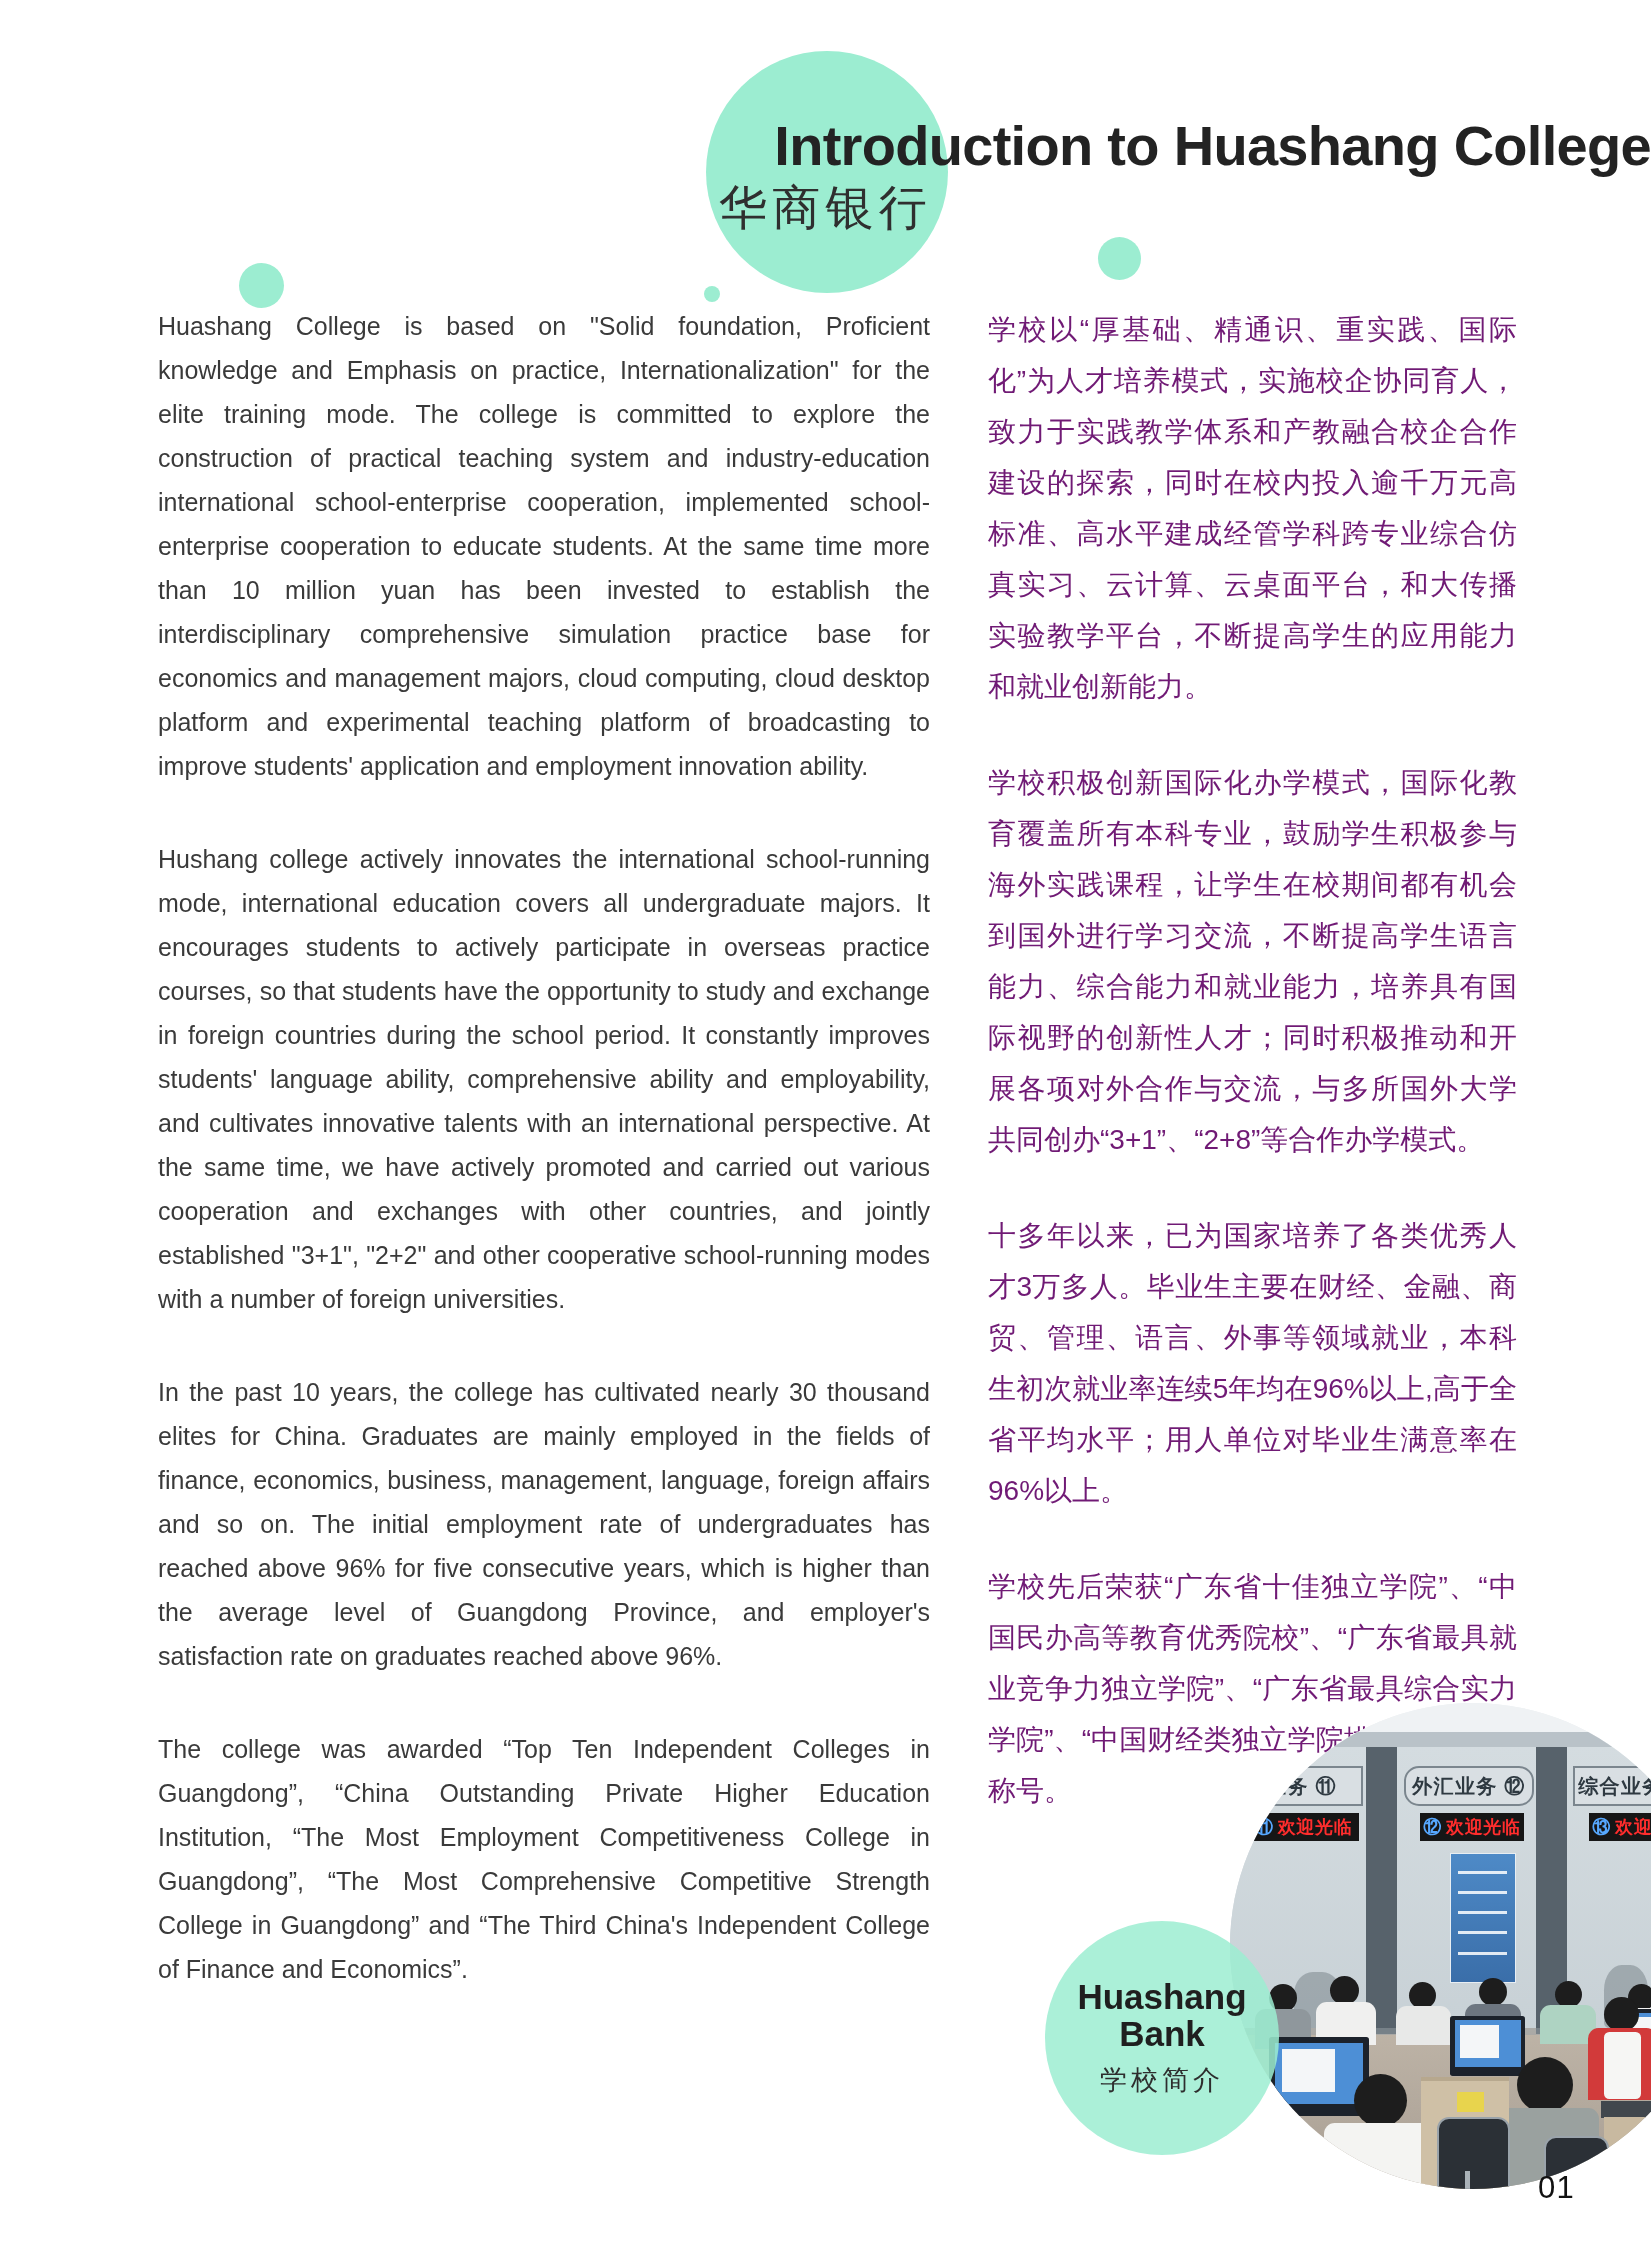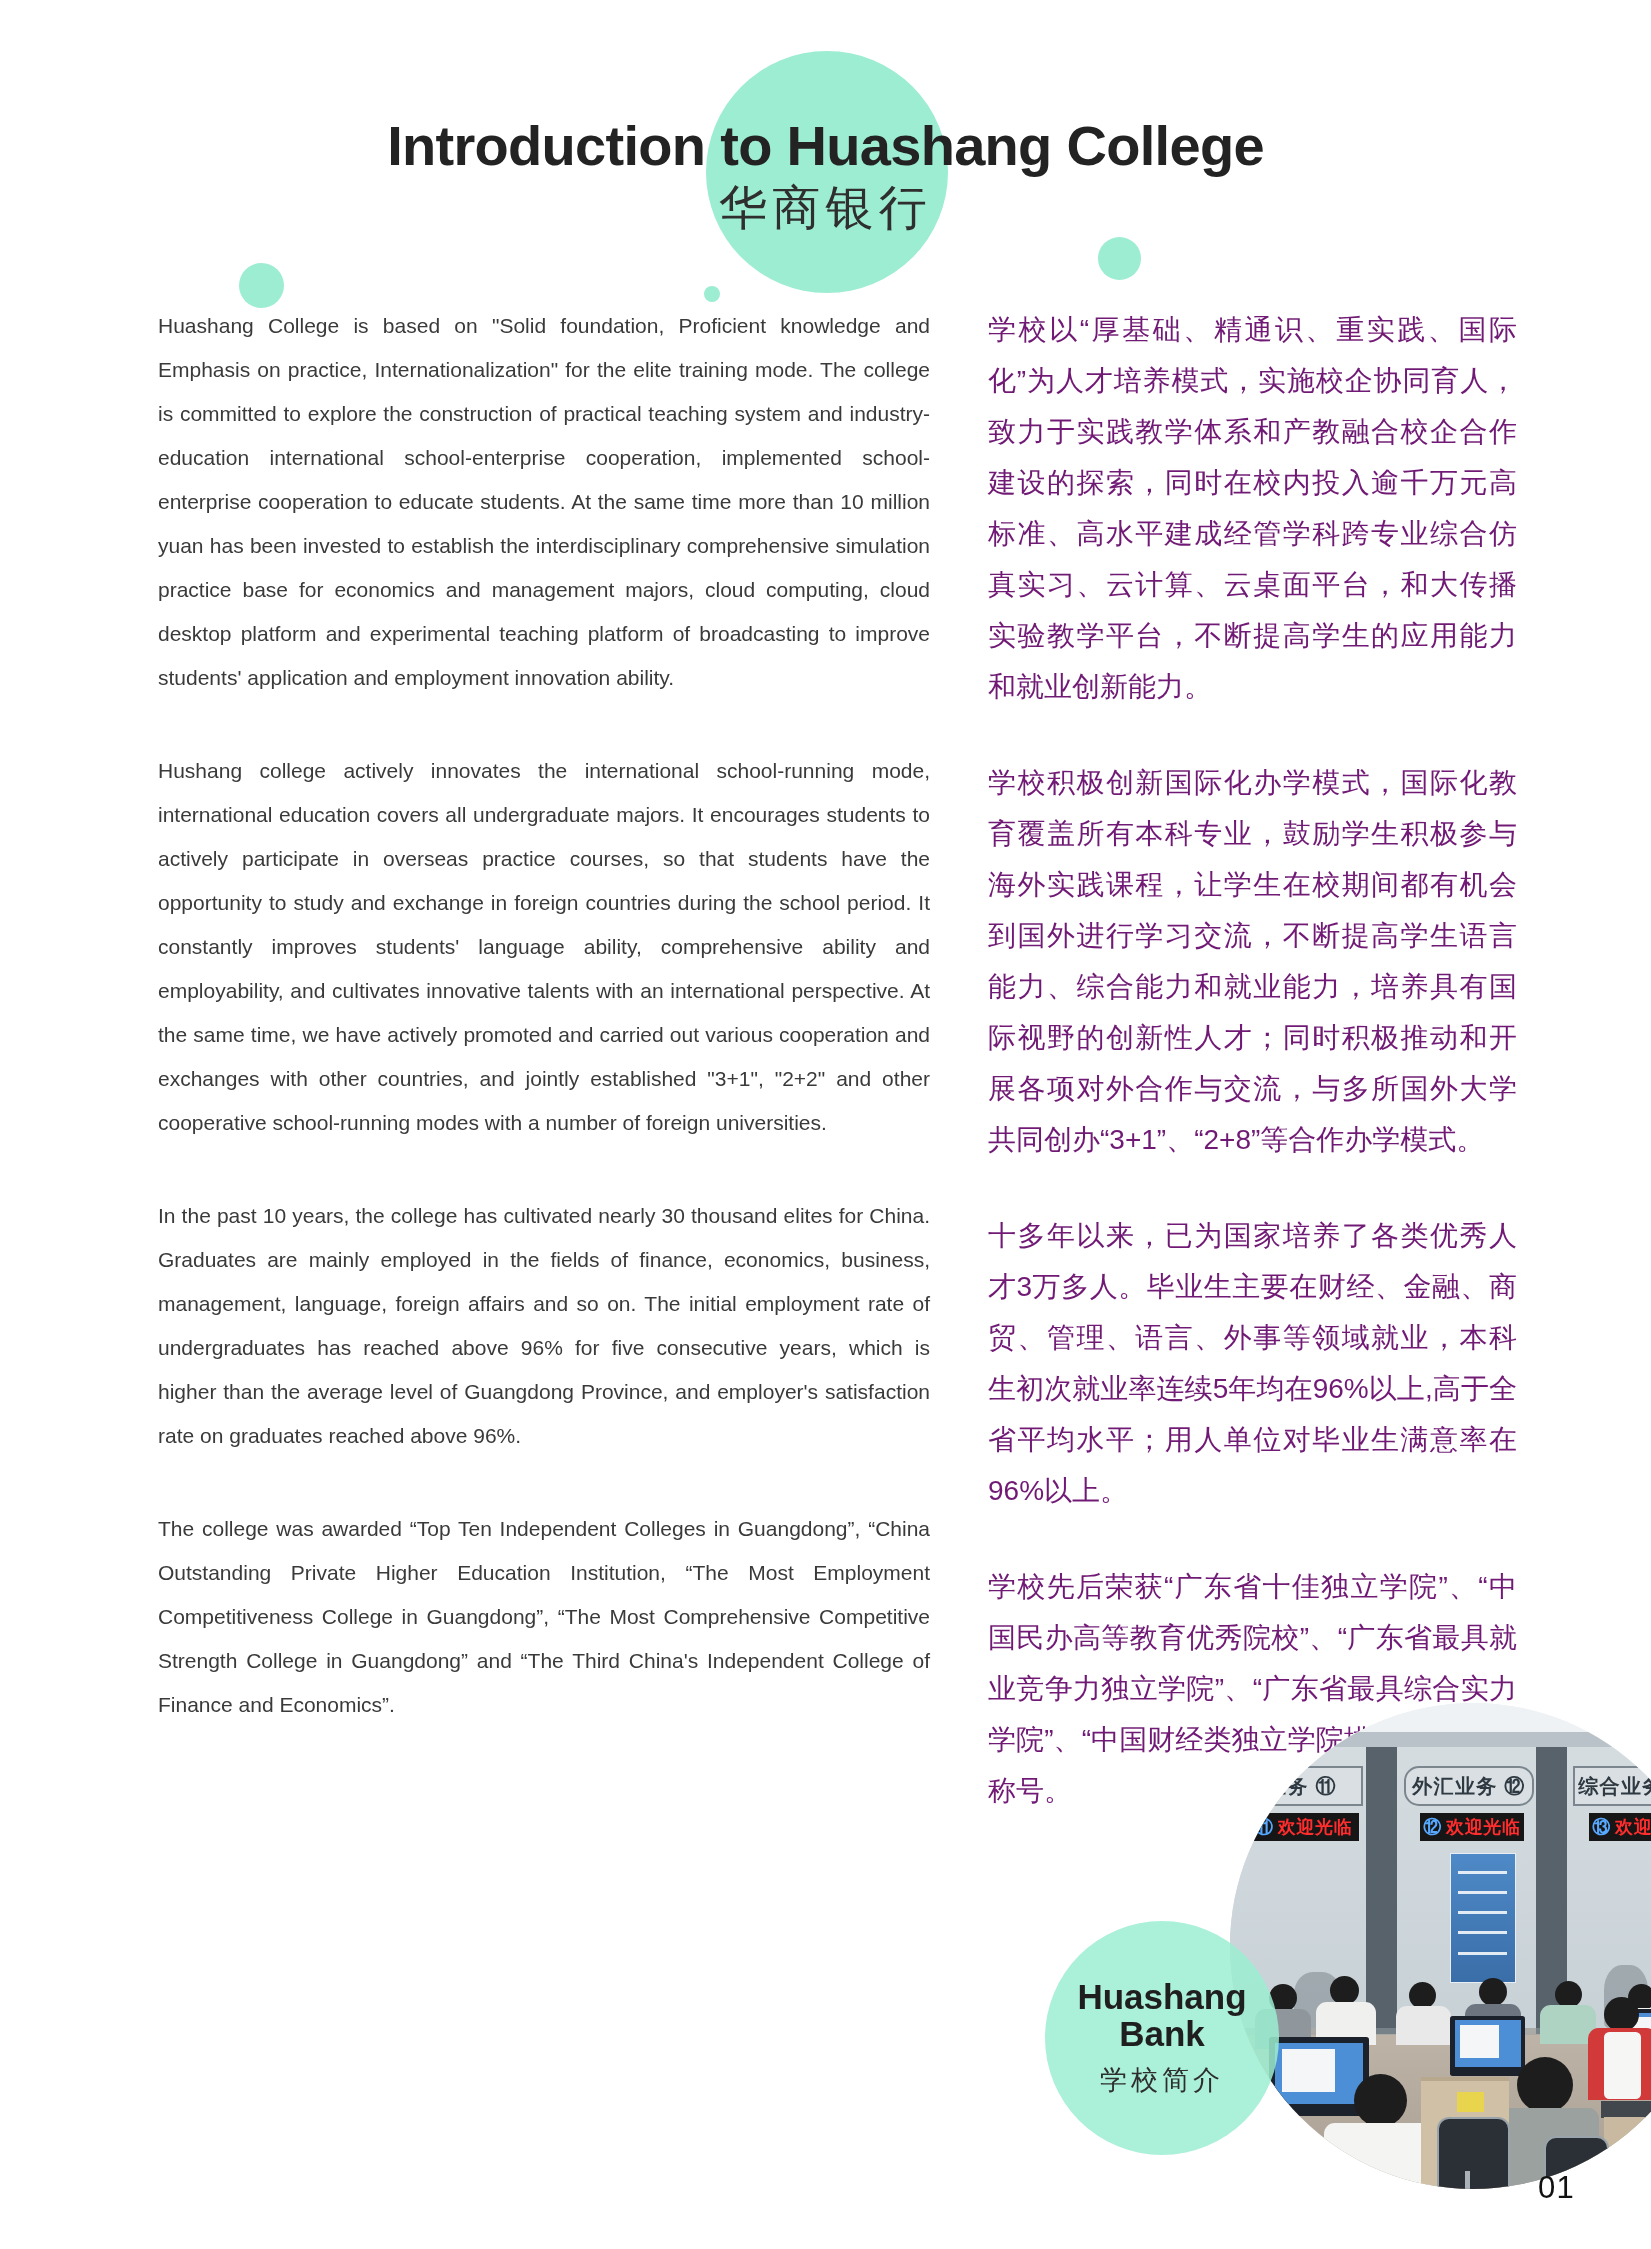--- a/index.html
+++ b/index.html
@@ -9,26 +9,26 @@
   }
   
   .circle{position:absolute; border-radius:50%; background:#9CEDD1;}
   .circle-title{left:706px; top:51px; width:242px; height:242px;}
   .circle-dot{left:704px; top:286px; width:16px; height:16px;}
   .circle-left{left:239px; top:263px; width:45px; height:45px;}
   .circle-right{left:1098px; top:237px; width:43px; height:43px;}
 
   
   .header{position:absolute; left:0; top:114px; width:1651px; text-align:center; z-index:2;}
-  .title{font-size:56px; line-height:64px; font-weight:600; letter-spacing:-0.7px; color:#232323; margin:0;}
+  .title{font-size:56px; line-height:64px; font-weight:600; letter-spacing:-0.7px; color:#232323; margin:0;text-align:right;}
   .subtitle{font-size:48px; line-height:53px; font-weight:400; letter-spacing:5.3px; color:#2f2f2f; margin:2.7px 0 0 0;}
 
   
   .col{position:absolute; top:304px; z-index:1; text-align:justify;}
-  .col-en{left:158px; width:772px; font-size:21px; line-height:44px; color:#3a3a3a;}
+  .col-en{left:158px; width:772px; font-size:25px; line-height:44px; color:#3a3a3a;}
   .col-zh{left:988px; width:529px; font-size:28px; line-height:51px; color:#701a75; font-weight:300;}
   .col-en p{margin:0 0 49px 0;}
   .col-zh p{margin:0 0 45px 0;}
   .col p:last-child{margin-bottom:0;}
 
   
   .photo{
     position:absolute; left:1230px; top:1703px; width:486px; height:486px;
     border-radius:50%; overflow:hidden; z-index:1;
     background:linear-gradient(180deg,#ecf0f2 0%, #d7dfe3 28%, #c7d0d5 52%, #bdb3a6 68%, #a89e93 100%);

